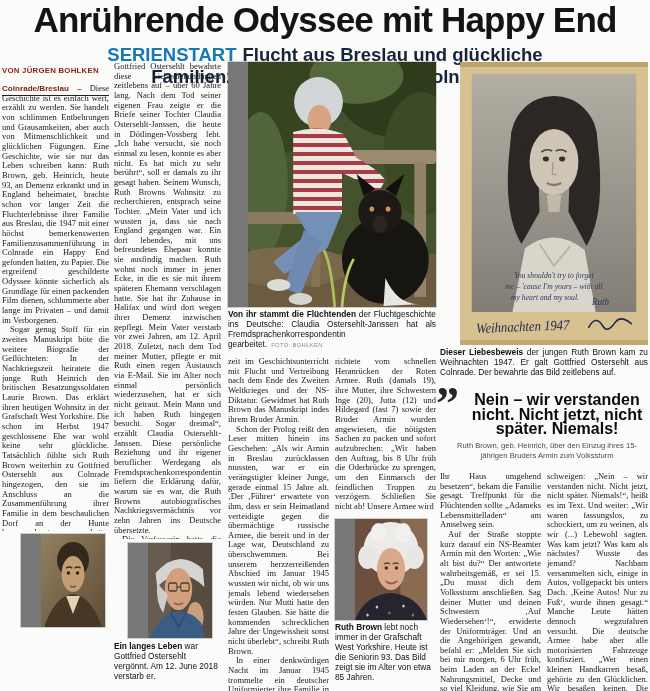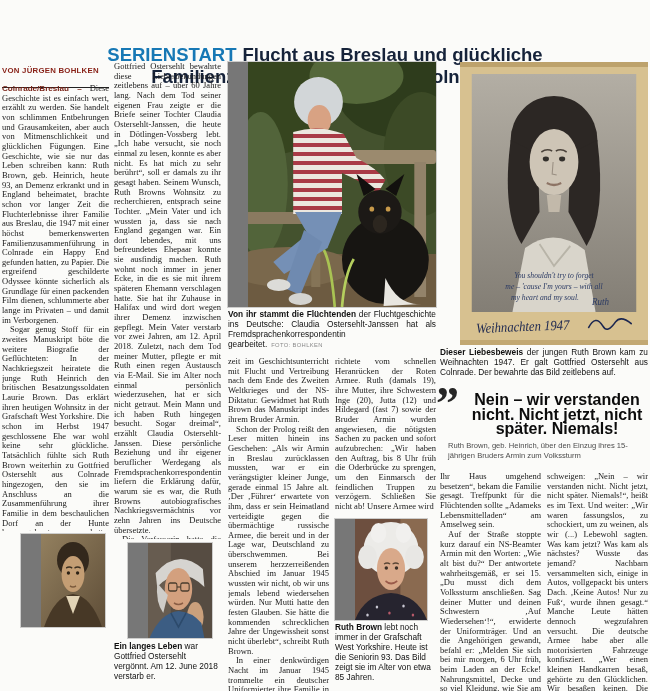--- a/index.html
+++ b/index.html
@@ -16,21 +16,21 @@
   }
   .subhead {
     position:absolute; top:44px; left:0; width:100%; text-align:center;
     font-family:"Liberation Sans", sans-serif; font-weight:bold;
     font-size:18.5px; color:#16233a;
   }
   .kicker { color:#1778b5; margin-right:6px; }
   .byline {
     position:absolute; left:2px; top:66px; width:107px;
     font-family:"Liberation Sans", sans-serif; font-size:7.8px; font-weight:bold;
-    color:#871f15; letter-spacing:.25px; border-bottom:1px solid #222; padding-bottom:12px;
+    color:#871f15; letter-spacing:.25px; border-bottom:1px solid #222; padding-bottom:20px;
   }
   .bodycol {
     position:absolute; overflow:hidden; font-size:8.5px; line-height:9.65px;
     text-align:justify; hyphens:auto; -webkit-hyphens:auto;
   }
   .bodycol p + p { text-indent:8px; }
   .lead-loc {
     font-weight:bold; color:#7a2418;
     font-family:"Liberation Sans", sans-serif; font-size:8.1px;
   }
@@ -64,29 +64,30 @@
   .qmark {
     position:absolute; left:436px; top:381px; font-family:"Liberation Serif", serif;
     font-weight:bold; font-size:46px; line-height:1; color:#262626;
   }
   .quote {
     position:absolute; left:466px; top:393px; width:182px; text-align:center;
     font-family:"Liberation Sans", sans-serif; font-weight:bold;
     font-size:16px; line-height:14.5px; color:#0c0c0c;
   }
   .attrib {
-    position:absolute; left:448px; top:441px; width:198px; 
+    position:absolute; left:448px; top:441px; width:198px; text-align:center;
     font-family:"Liberation Sans", sans-serif; font-size:7.6px; line-height:9.6px; color:#4c4c4c;
   }
 </style>
 </head>
 <body>
 
 <div class="page">
 
+  <h1 class="headline">Anrührende Odyssee mit Happy End</h1>
 
   <div class="subhead">
     <span class="kicker">SERIENSTART</span><span>Flucht aus Breslau und glückliche Familienzusammenführung in Colnrade</span>
   </div>
 
   <div class="byline">VON JÜRGEN BOHLKEN</div>
 
   <div class="bodycol" id="col1">
     <p><span class="lead-loc">Colnrade/Breslau –</span><span> Diese Geschichte ist es einfach wert, erzählt zu werden. Sie handelt von schlimmen Entbehrungen und Grausamkeiten, aber auch von Mitmenschlichkeit und glücklichen Fügungen. Eine Geschichte, wie sie nur das Leben schreiben kann: Ruth Brown, geb. Heinrich, heute 93, an Demenz erkrankt und in England beheimatet, brachte schon vor langer Zeit die Fluchterlebnisse ihrer Familie aus Breslau, die 1947 mit einer höchst bemerkenswerten Familienzusammenführung in Colnrade ein Happy End gefunden hatten, zu Papier. Die ergreifend geschilderte Odyssee könnte sicherlich als Grundlage für einen packenden Film dienen, schlummerte aber lange im Privaten – und damit im Verborgenen.</span></p>
     <p>Sogar genug Stoff für ein zweites Manuskript böte die weitere Biografie der Geflüchteten: In der Nachkriegszeit heiratete die junge Ruth Heinrich den britischen Besatzungssoldaten Laurie Brown. Das erklärt ihren heutigen Wohnsitz in der Grafschaft West Yorkshire. Die schon im Herbst 1947 geschlossene Ehe war wohl keine sehr glückliche. Tatsächlich fühlte sich Ruth Brown weiterhin zu Gottfried Ostersehlt aus Colnrade hingezogen, den sie im Anschluss an die Zusammenführung ihrer Familie in dem beschaulichen Dorf an der Hunte kennengelernt hatte. Wenngleich aus den beiden nach einem Techtelmechtel unter Heranwachsenden kein Paar wurde, schickte sie ihm noch lange herzzerreißende Briefe.</p>

